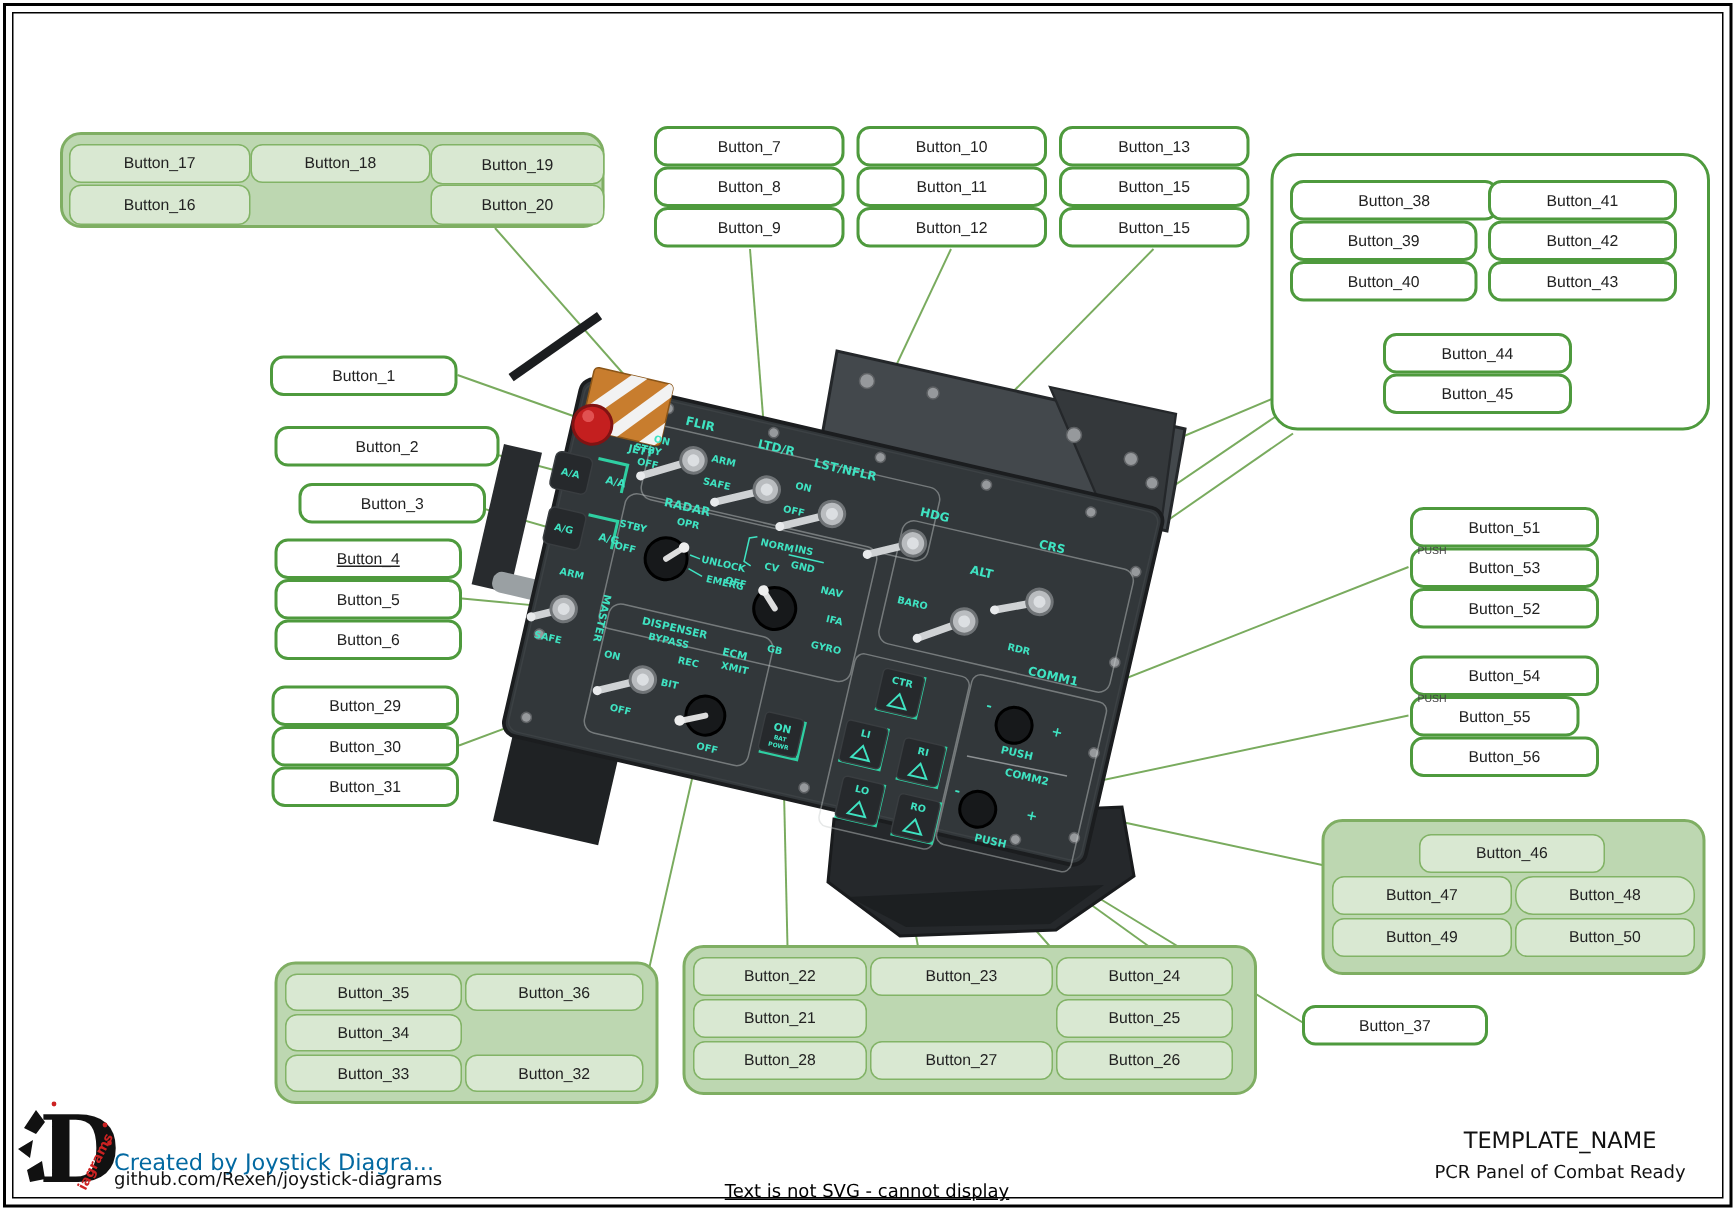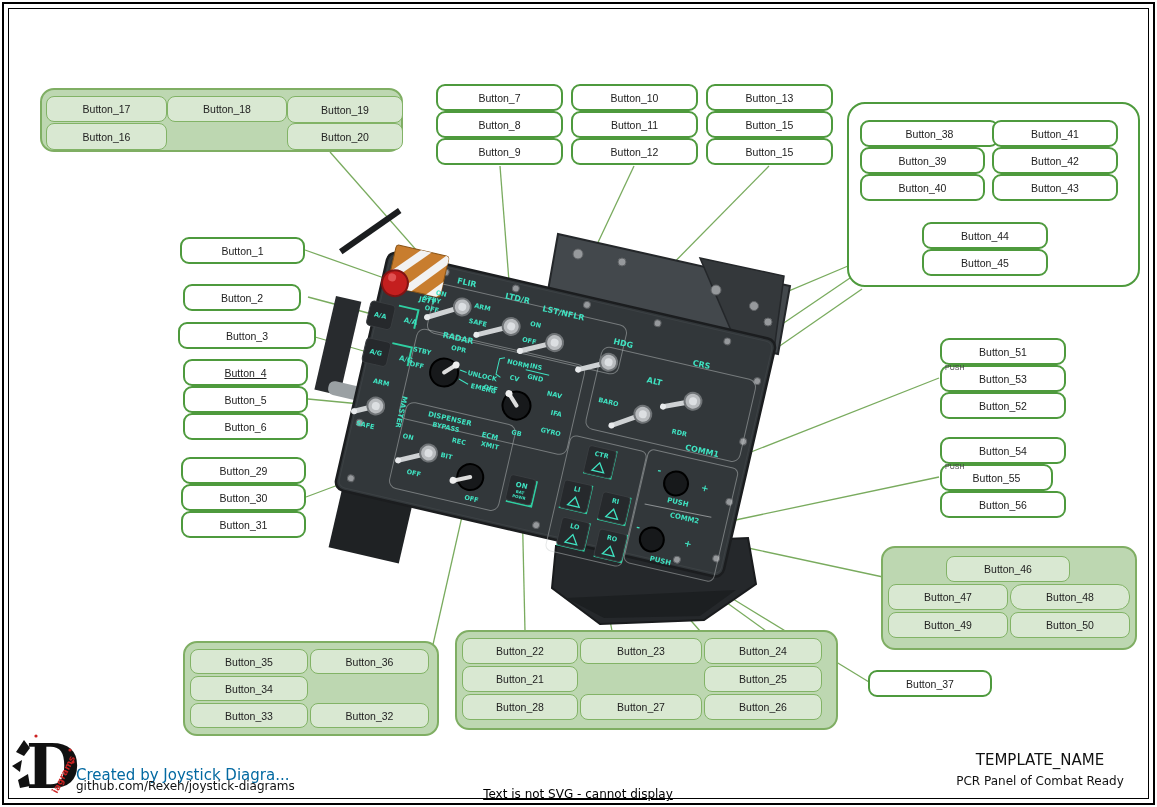--- a/index.html
+++ b/index.html
@@ -394,24 +394,24 @@
 <div class="btn-white" style="left:922px;top:222px;width:126px;height:27px;">
     <span>Button_44</span>
   </div>
 <div class="btn-white" style="left:922px;top:249px;width:126px;height:27px;">
     <span>Button_45</span>
   </div>
 
 <div class="btn-white" style="left:180px;top:237px;width:125px;height:27px;">
     <span>Button_1</span>
   </div>
-<div class="btn-white" style="left:183px;top:284px;width:118px;height:27px;">
+<div class="btn-white" style="left:183px;top:284px;width:150px;height:27px;">
     <span>Button_2</span>
   </div>
-<div class="btn-white" style="left:178px;top:322px;width:138px;height:27px;">
+<div class="btn-white" style="left:199px;top:322px;width:125px;height:27px;">
     <span>Button_3</span>
   </div>
 <div class="btn-white" style="left:183px;top:359px;width:125px;height:27px;text-decoration:underline;">
     <span>Button_4</span>
   </div>
 <div class="btn-white" style="left:183px;top:386px;width:125px;height:27px;">
     <span>Button_5</span>
   </div>
 <div class="btn-white" style="left:183px;top:413px;width:125px;height:27px;">
     <span>Button_6</span>

